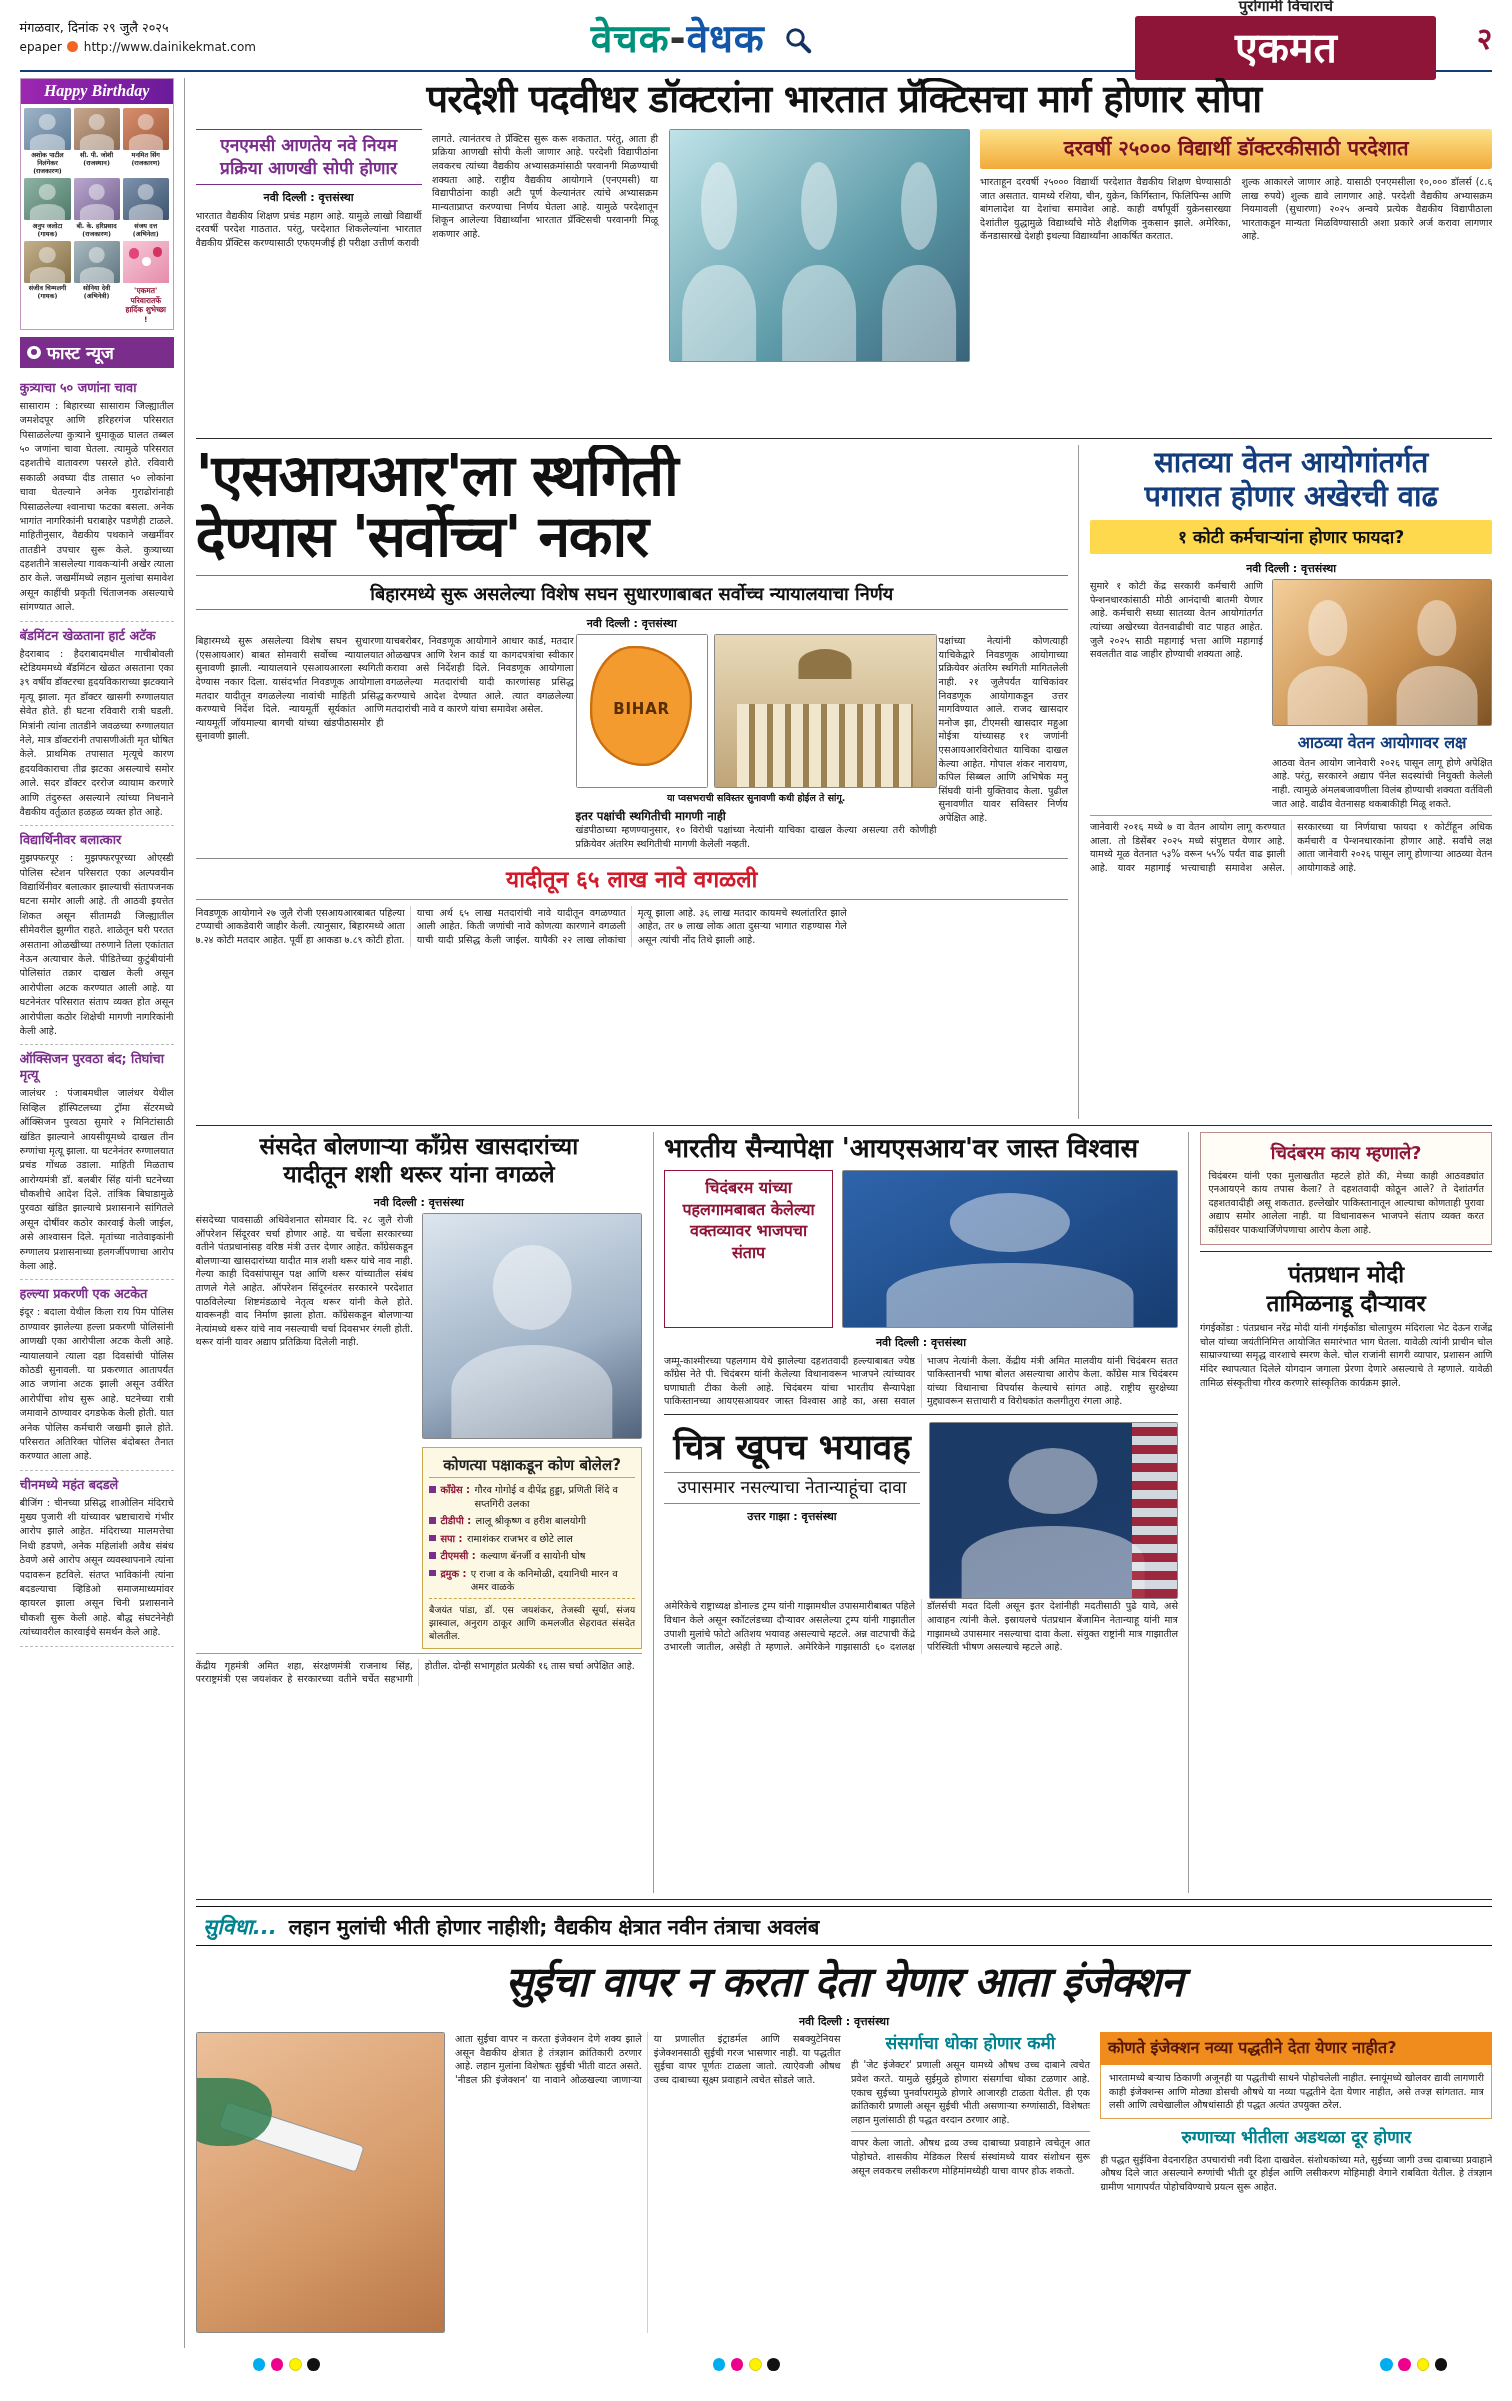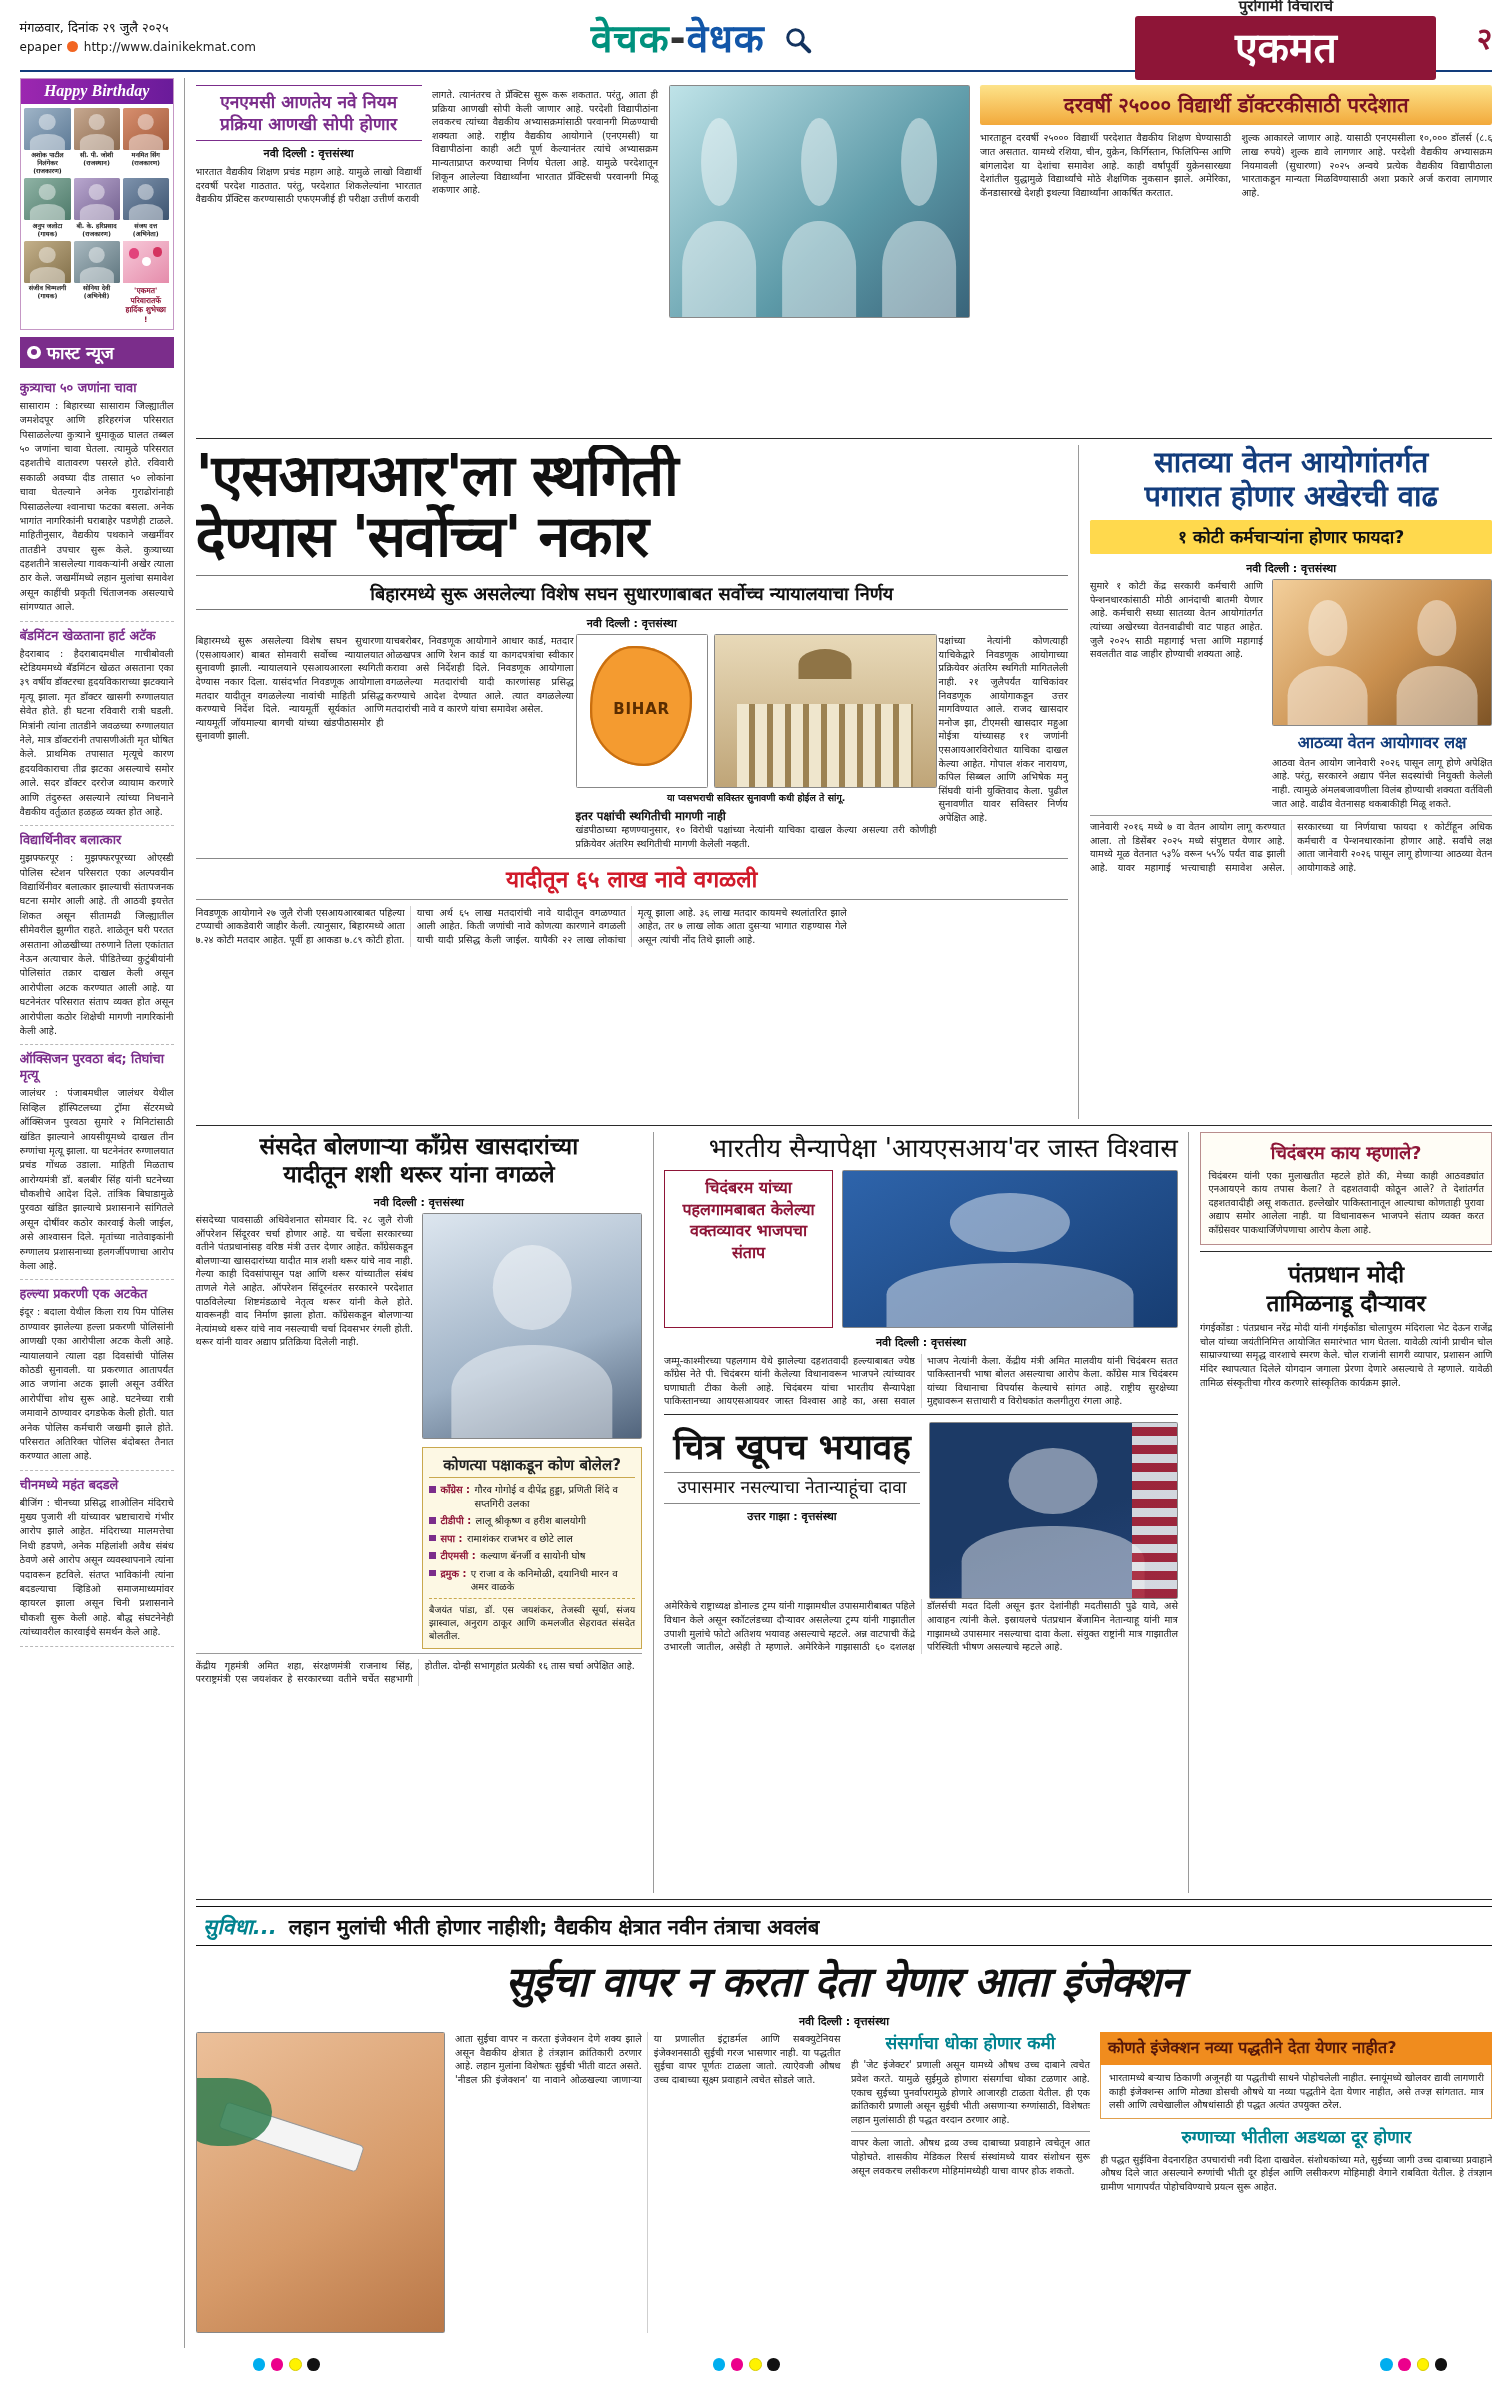--- a/index.html
+++ b/index.html
@@ -121,21 +121,21 @@
   .t-body{flex:1;}
   .t-right{width:220px;}
   .tharoor-photo{width:100%; height:226px; background:linear-gradient(160deg,#dde6ef,#9fb2c6 60%,#51647c);}
   .spk-box{border:0.8px solid #c9a84e; background:#fdf8e4; margin-top:7.5px; padding:6px;}
   .spk-title{font-weight:bold; font-size:15px; text-align:center; color:#222; border-bottom:0.8px solid #c9a84e; padding-bottom:3.8px; margin-bottom:4.5px;}
   .spk-item{display:flex; gap:4.5px; font-size:9.8px; line-height:1.4; margin-bottom:3.8px; align-items:flex-start;}
   .bullet{width:6.8px; height:6.8px; background:var(--purple); margin-top:3px; flex:none;}
   .spk-party{font-weight:bold; color:var(--maroon); white-space:nowrap;}
   .spk-foot{font-size:9.4px; border-top:0.8px dashed #c9a84e; padding-top:3.8px; margin-top:1.5px; text-align:justify;}
   .m-col{flex:1; padding:0 10.5px; border-right:0.8px solid #9a9a9a;}
-  .isi-head{font-size:26px; font-weight:normal; text-align:right; line-height:1.25;}
+  .isi-head{font-size:26px; font-weight:bold; text-align:left; line-height:1.25;}
   .isi-row{display:flex; gap:9px; margin:6px 0;}
   .isi-kick{width:169px; border:1.5px solid var(--maroon); padding:6px; color:var(--maroon); font-weight:bold;
     font-size:16px; line-height:1.35; text-align:center;}
   .chid-photo{flex:1; height:158px; background:linear-gradient(150deg,#2e64ab,#173d72);}
   .trump-top{display:flex; gap:9px; margin-top:7.5px;}
   .trump-left{flex:1;}
   .trump-head{font-size:35px; font-weight:bold; line-height:1.15; text-align:center; margin:4.5px 0;}
   .trump-sub{font-size:17.3px; font-weight:normal; line-height:1.3; text-align:center; border-top:0.8px solid #888; border-bottom:0.8px solid #888; padding:3.8px 0; margin-bottom:4.5px;}
   .trump-photo{width:249px; height:177px; background:
     linear-gradient(160deg,#1c3a66 55%, #27457a), repeating-linear-gradient(0deg,#b22234 0 7.5px,#fff 7.5px 15px);
@@ -283,20 +283,21 @@
       </div>
       <div class="fn-item">
         <div class="fn-h">चीनमध्ये महंत बदडले</div>
         <div class="fn-b">बीजिंग : चीनच्या प्रसिद्ध शाओलिन मंदिराचे मुख्य पुजारी शी यांच्यावर भ्रष्टाचाराचे गंभीर आरोप झाले आहेत. मंदिराच्या मालमत्तेचा निधी हडपणे, अनेक महिलांशी अवैध संबंध ठेवणे असे आरोप असून व्यवस्थापनाने त्यांना पदावरून हटविले. संतप्त भाविकांनी त्यांना बदडल्याचा व्हिडिओ समाजमाध्यमांवर व्हायरल झाला असून चिनी प्रशासनाने चौकशी सुरू केली आहे. बौद्ध संघटनेनेही त्यांच्यावरील कारवाईचे समर्थन केले आहे.</div>
       </div>
     </aside>
 
     <main class="main">
 
       <section class="s1">
+        <h1 class="s1-head">परदेशी पदवीधर डॉक्टरांना भारतात प्रॅक्टिसचा मार्ग होणार सोपा</h1>
         <div class="s1-row">
           <div class="s1-kickcol">
             <div class="kicker">
               <div>एनएमसी आणतेय नवे नियम</div>
               <div>प्रक्रिया आणखी सोपी होणार</div>
             </div>
             <div class="byline">नवी दिल्ली : वृत्तसंस्था</div>
             <div class="bt">भारतात वैद्यकीय शिक्षण प्रचंड महाग आहे. यामुळे लाखो विद्यार्थी दरवर्षी परदेश गाठतात. परंतु, परदेशात शिकलेल्यांना भारतात वैद्यकीय प्रॅक्टिस करण्यासाठी एफएमजीई ही परीक्षा उत्तीर्ण करावी</div>
           </div>
           <div class="s1-col2 bt">लागते. त्यानंतरच ते प्रॅक्टिस सुरू करू शकतात. परंतु, आता ही प्रक्रिया आणखी सोपी केली जाणार आहे. परदेशी विद्यापीठांना लवकरच त्यांच्या वैद्यकीय अभ्यासक्रमांसाठी परवानगी मिळण्याची शक्यता आहे. राष्ट्रीय वैद्यकीय आयोगाने (एनएमसी) या विद्यापीठांना काही अटी पूर्ण केल्यानंतर त्यांचे अभ्यासक्रम मान्यताप्राप्त करण्याचा निर्णय घेतला आहे. यामुळे परदेशातून शिकून आलेल्या विद्यार्थ्यांना भारतात प्रॅक्टिसची परवानगी मिळू शकणार आहे.</div>

